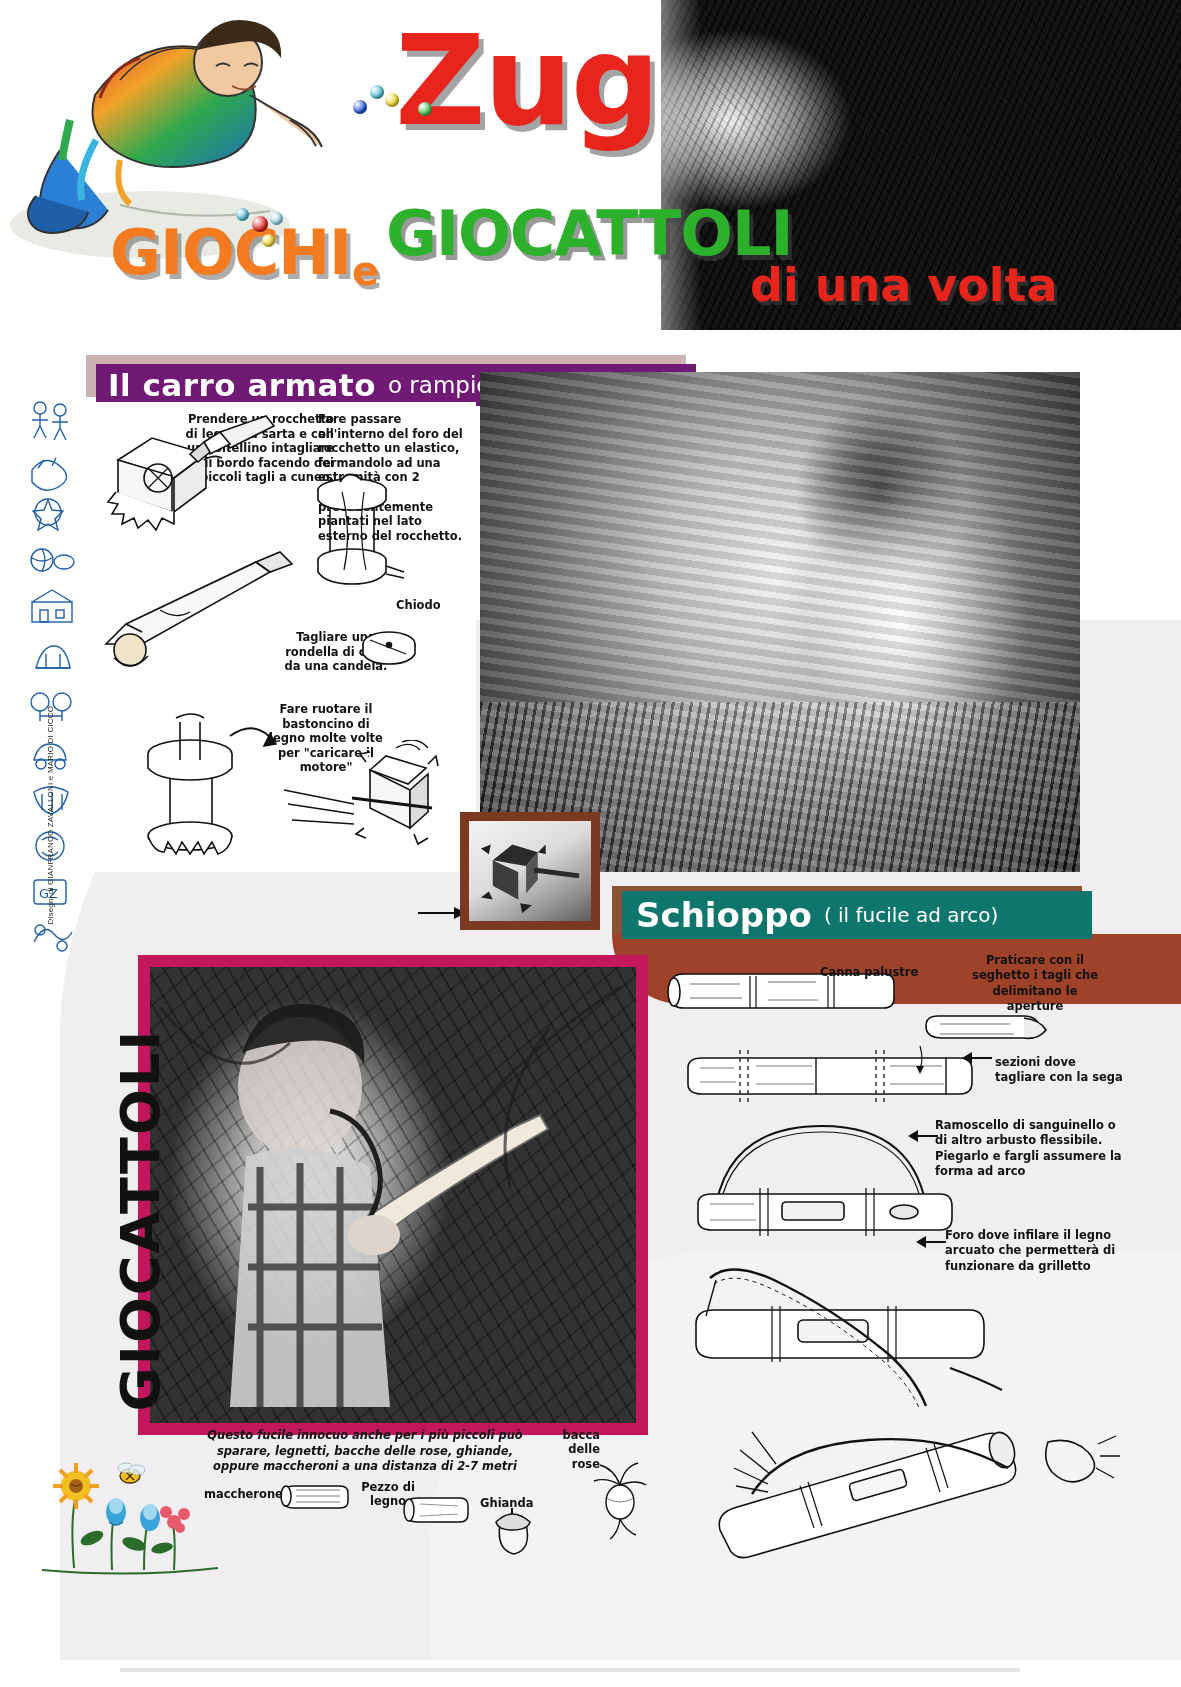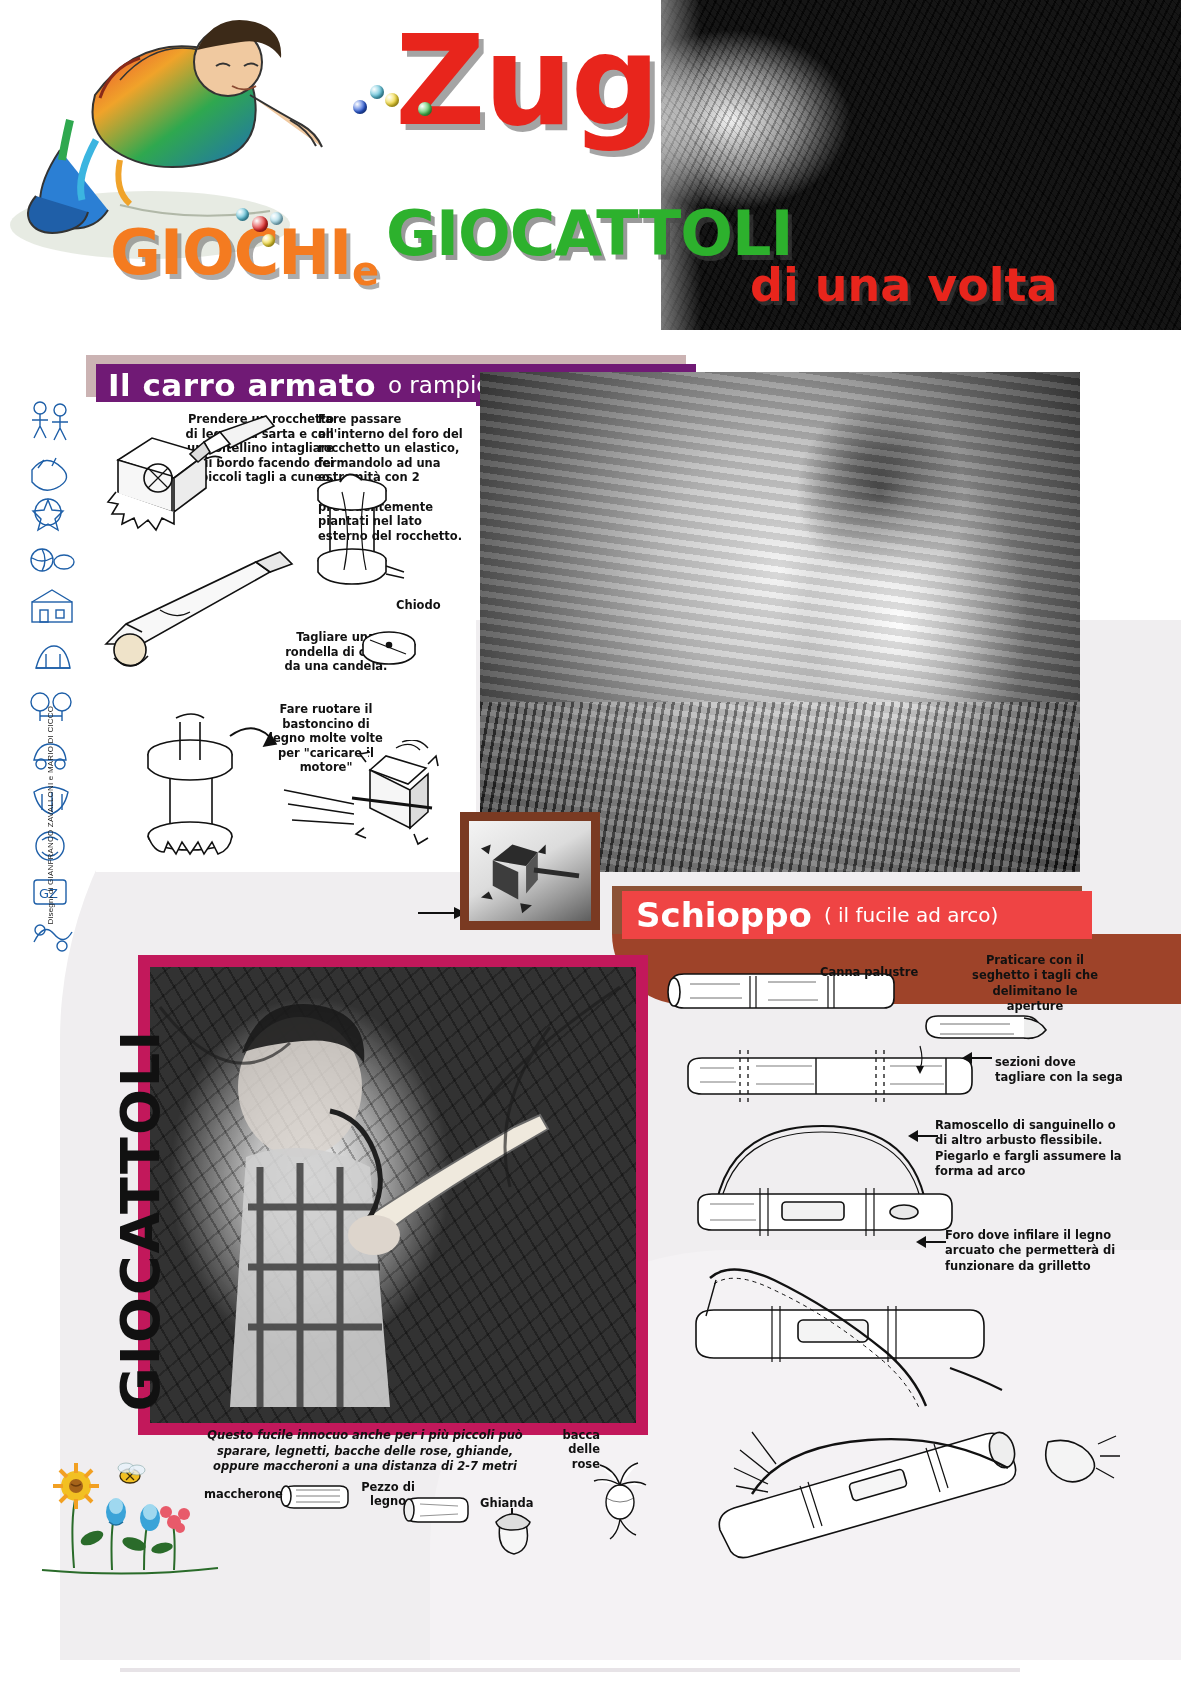--- a/index.html
+++ b/index.html
@@ -189,21 +189,21 @@
     background:linear-gradient(150deg,#f4f4f4 0%,#dcdcdc 45%,#9a9a9a 75%,#5d5d5d 100%);
   }
 
   
   .sec2-head-shadow{
     position:absolute; left:612px; top:886px; width:470px; height:48px;
     background:#8c5236; z-index:2;
   }
   .sec2-head{
     position:absolute; left:622px; top:891px; width:470px; height:48px;
-    background:#ef4444; z-index:3; display:flex; align-items:center;
+    background:#0f766e; z-index:3; display:flex; align-items:center;
     padding-left:14px; color:#fff; overflow:hidden;
   }
   .sec2-title{
     font-family:"DejaVu Sans", sans-serif; font-weight:bold; font-size:34px; line-height:1;
   }
   .sec2-sub{
     font-family:"DejaVu Sans", sans-serif; font-size:20px; margin-left:12px; line-height:1;
   }
   .sec2-brown-curve{
     position:absolute; left:612px; top:934px; width:569px; height:70px; z-index:1;

